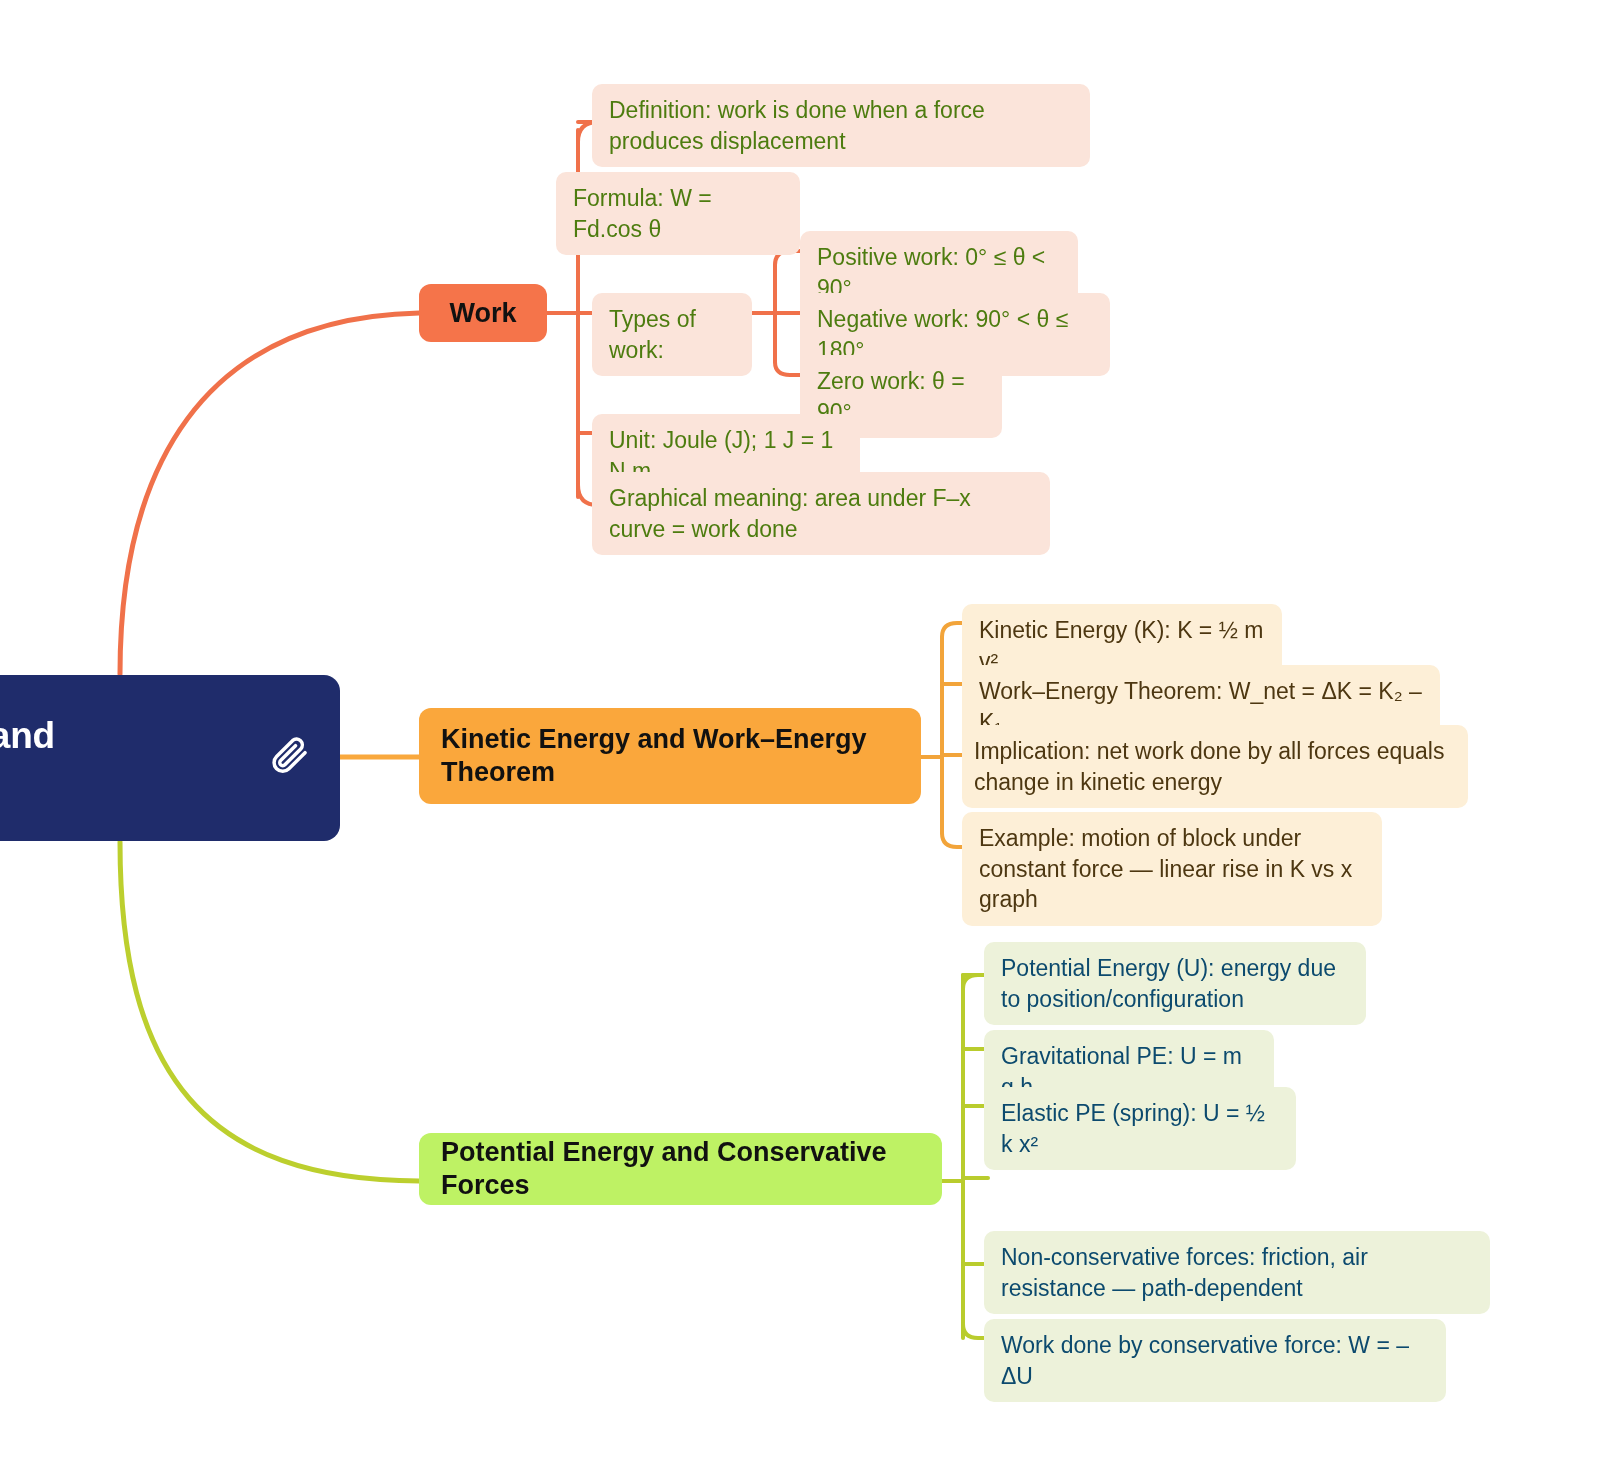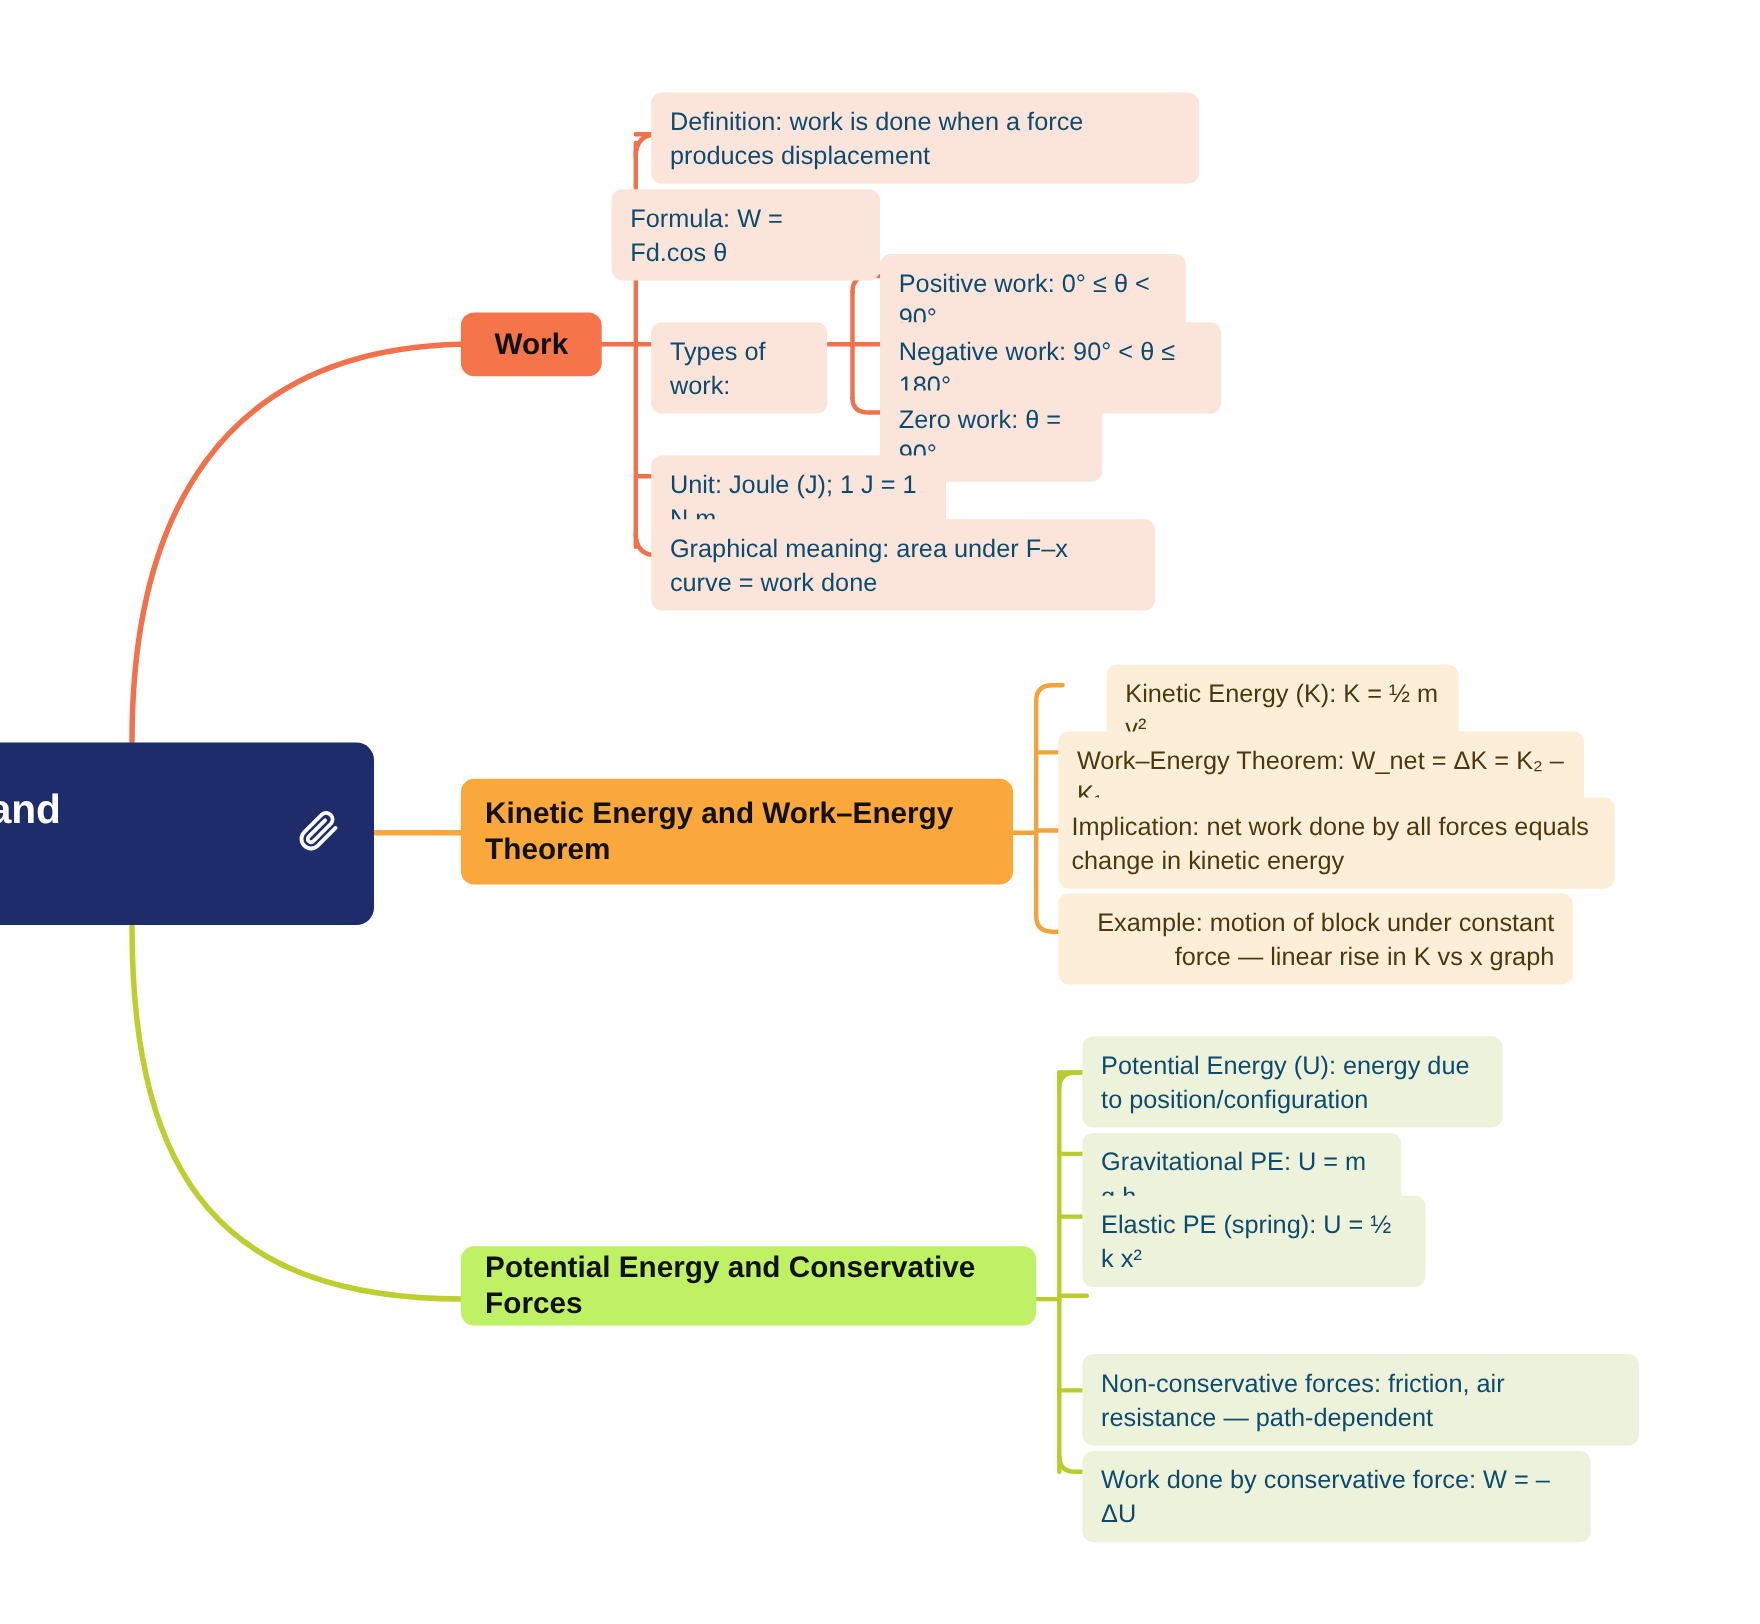--- a/index.html
+++ b/index.html
@@ -87,21 +87,21 @@
 
   
   .leaf {
     position: absolute;
     border-radius: 10px;
     padding: 11px 17px;
     font-size: 23px;
     line-height: 1.33;
     z-index: 3;
   }
-  .leaf.peach   { background: #FBE4DA; color: #0c4a6e; }
+  .leaf.peach   { background: #FBE4DA; color: #4d7c0f; }
   .leaf.cream   { background: #FDEFD7; color: #4D3711; }
   .leaf.lime    { background: #EDF2DA; color: #0c4a6e; }
 </style>
 </head>
 <body>
 
 <div id="canvas">
 
   <svg id="edges" viewBox="0 0 1600 1476" width="1600" height="1476" fill="none">
 
@@ -194,33 +194,33 @@
   </div>
 
   <div class="leaf peach" style="left:592px; top:414px; width:268px;">
     <span>Unit: Joule (J); 1 J = 1 N m</span>
   </div>
 
   <div class="leaf peach" style="left:592px; top:472px; width:458px;">
     <span>Graphical meaning: area under F–x curve = work done</span>
   </div>
 
-  <div class="leaf cream" style="left:962px; top:604px; width:320px;margin-left:44px;">
+  <div class="leaf cream" style="left:962px; top:604px; width:320px;">
     <span>Kinetic Energy (K): K = ½ m v²</span>
   </div>
 
   <div class="leaf cream" style="left:962px; top:665px; width:478px;">
     <span>Work–Energy Theorem: W_net = ΔK = K₂ – K₁</span>
   </div>
 
   <div class="leaf cream" style="left:962px; top:725px; width:506px;padding-left:12px;">
     <span>Implication: net work done by all forces equals change in kinetic energy</span>
   </div>
 
-  <div class="leaf cream" style="left:962px; top:812px; width:468px;text-align:right;">
+  <div class="leaf cream" style="left:962px; top:812px; width:420px;">
     <span>Example: motion of block under constant force — linear rise in K vs x graph</span>
   </div>
 
   <div class="leaf lime" style="left:984px; top:942px; width:382px;">
     <span>Potential Energy (U): energy due to position/configuration</span>
   </div>
 
   <div class="leaf lime" style="left:984px; top:1030px; width:290px;">
     <span>Gravitational PE: U = m g h</span>
   </div>

